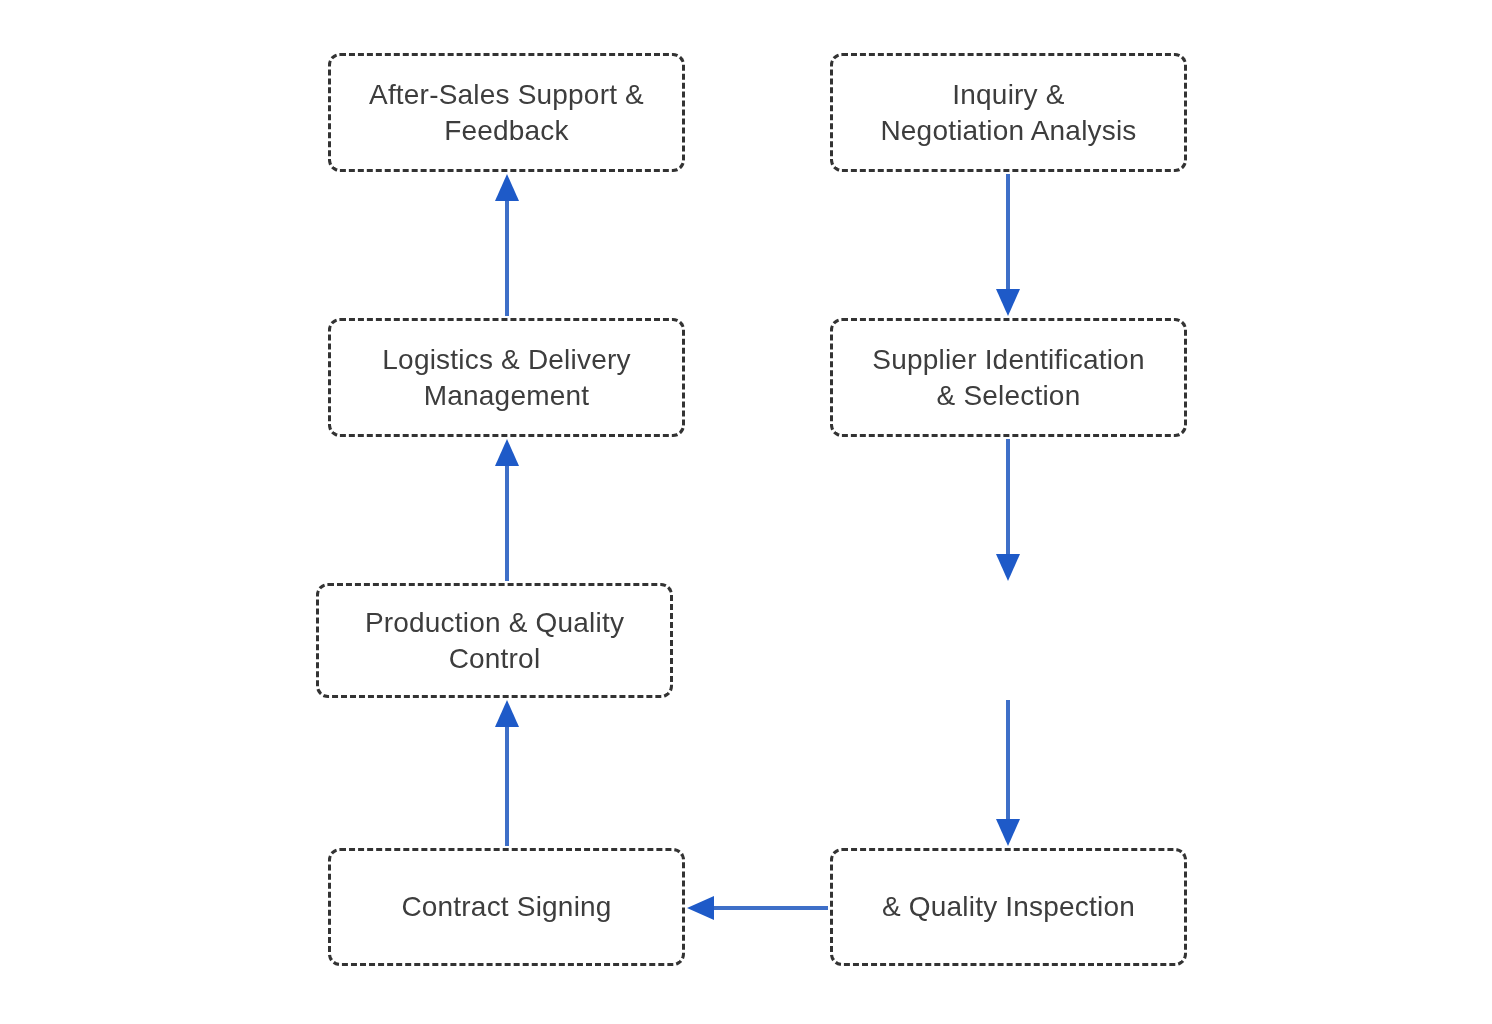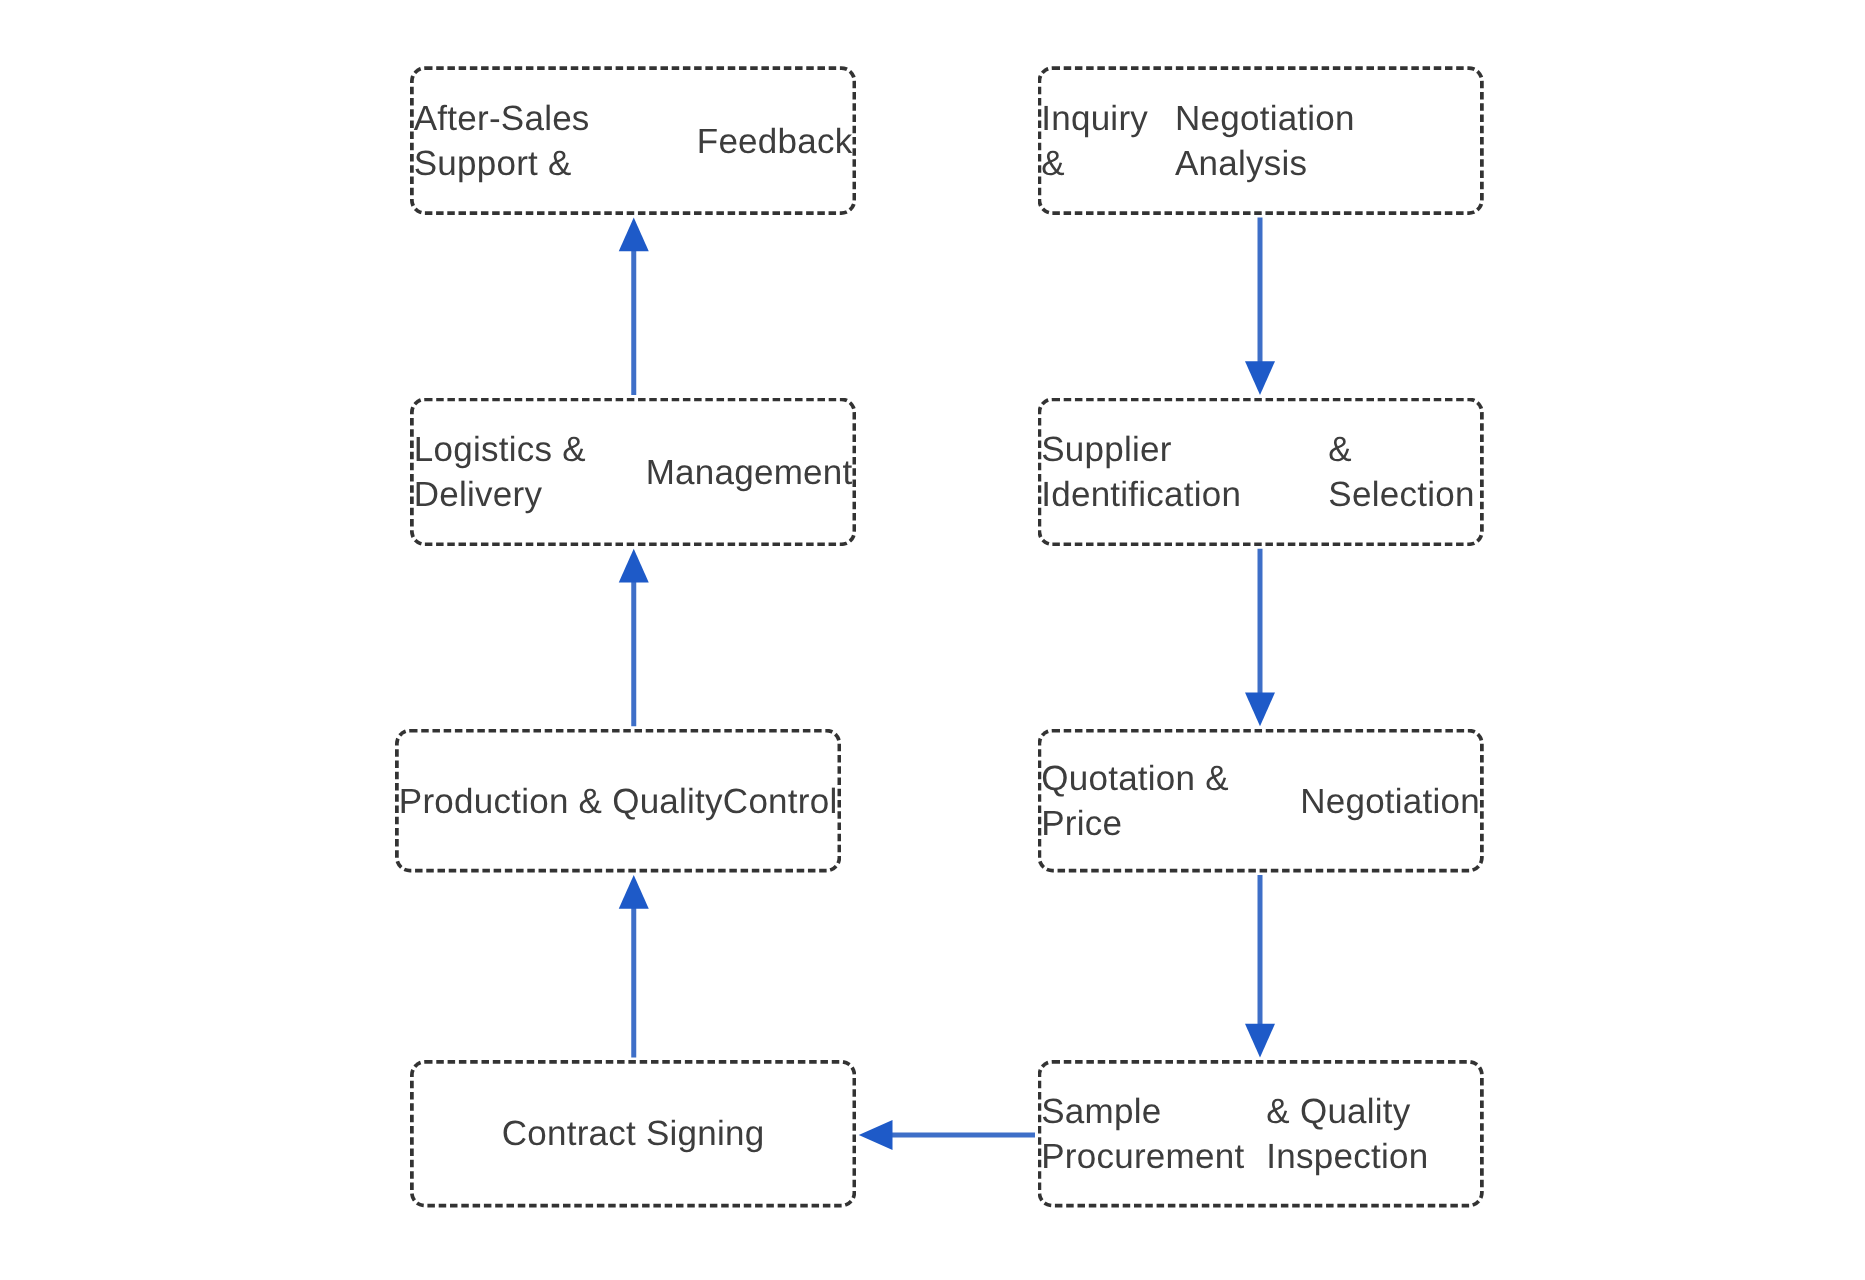--- a/index.html
+++ b/index.html
@@ -21,21 +21,21 @@
     top: 0;
     width: 1492px;
     height: 1024px;
   }
   .node {
     position: absolute;
     border: 3.5px dashed #333333;
     border-radius: 12px;
     background: #ffffff;
     display: flex;
-    flex-direction: row;
+    flex-direction: column;
     align-items: center;
     justify-content: center;
     text-align: left;
     color: #3d3d3d;
     font-size: 28px;
     line-height: 36px;
     letter-spacing: 0.2px;
     box-sizing: border-box;
   }
   .node span { display: block; }
@@ -108,22 +108,17 @@
   </div>
 
   <div class="node pos-inquiry">
     <span>Inquiry &amp;</span>
     <span>Negotiation Analysis</span>
   </div>
   <div class="node pos-supplier">
     <span>Supplier Identification</span>
     <span>&amp; Selection</span>
   </div>
-  <div class="node pos-quotation">
-    <span>Quotation &amp; Price</span>
-    <span>Negotiation</span>
-  </div>
   <div class="node pos-sample">
-    <span>Sample Procurement</span>
     <span>&amp; Quality Inspection</span>
   </div>
 
 </div>
 
 </body></html>

